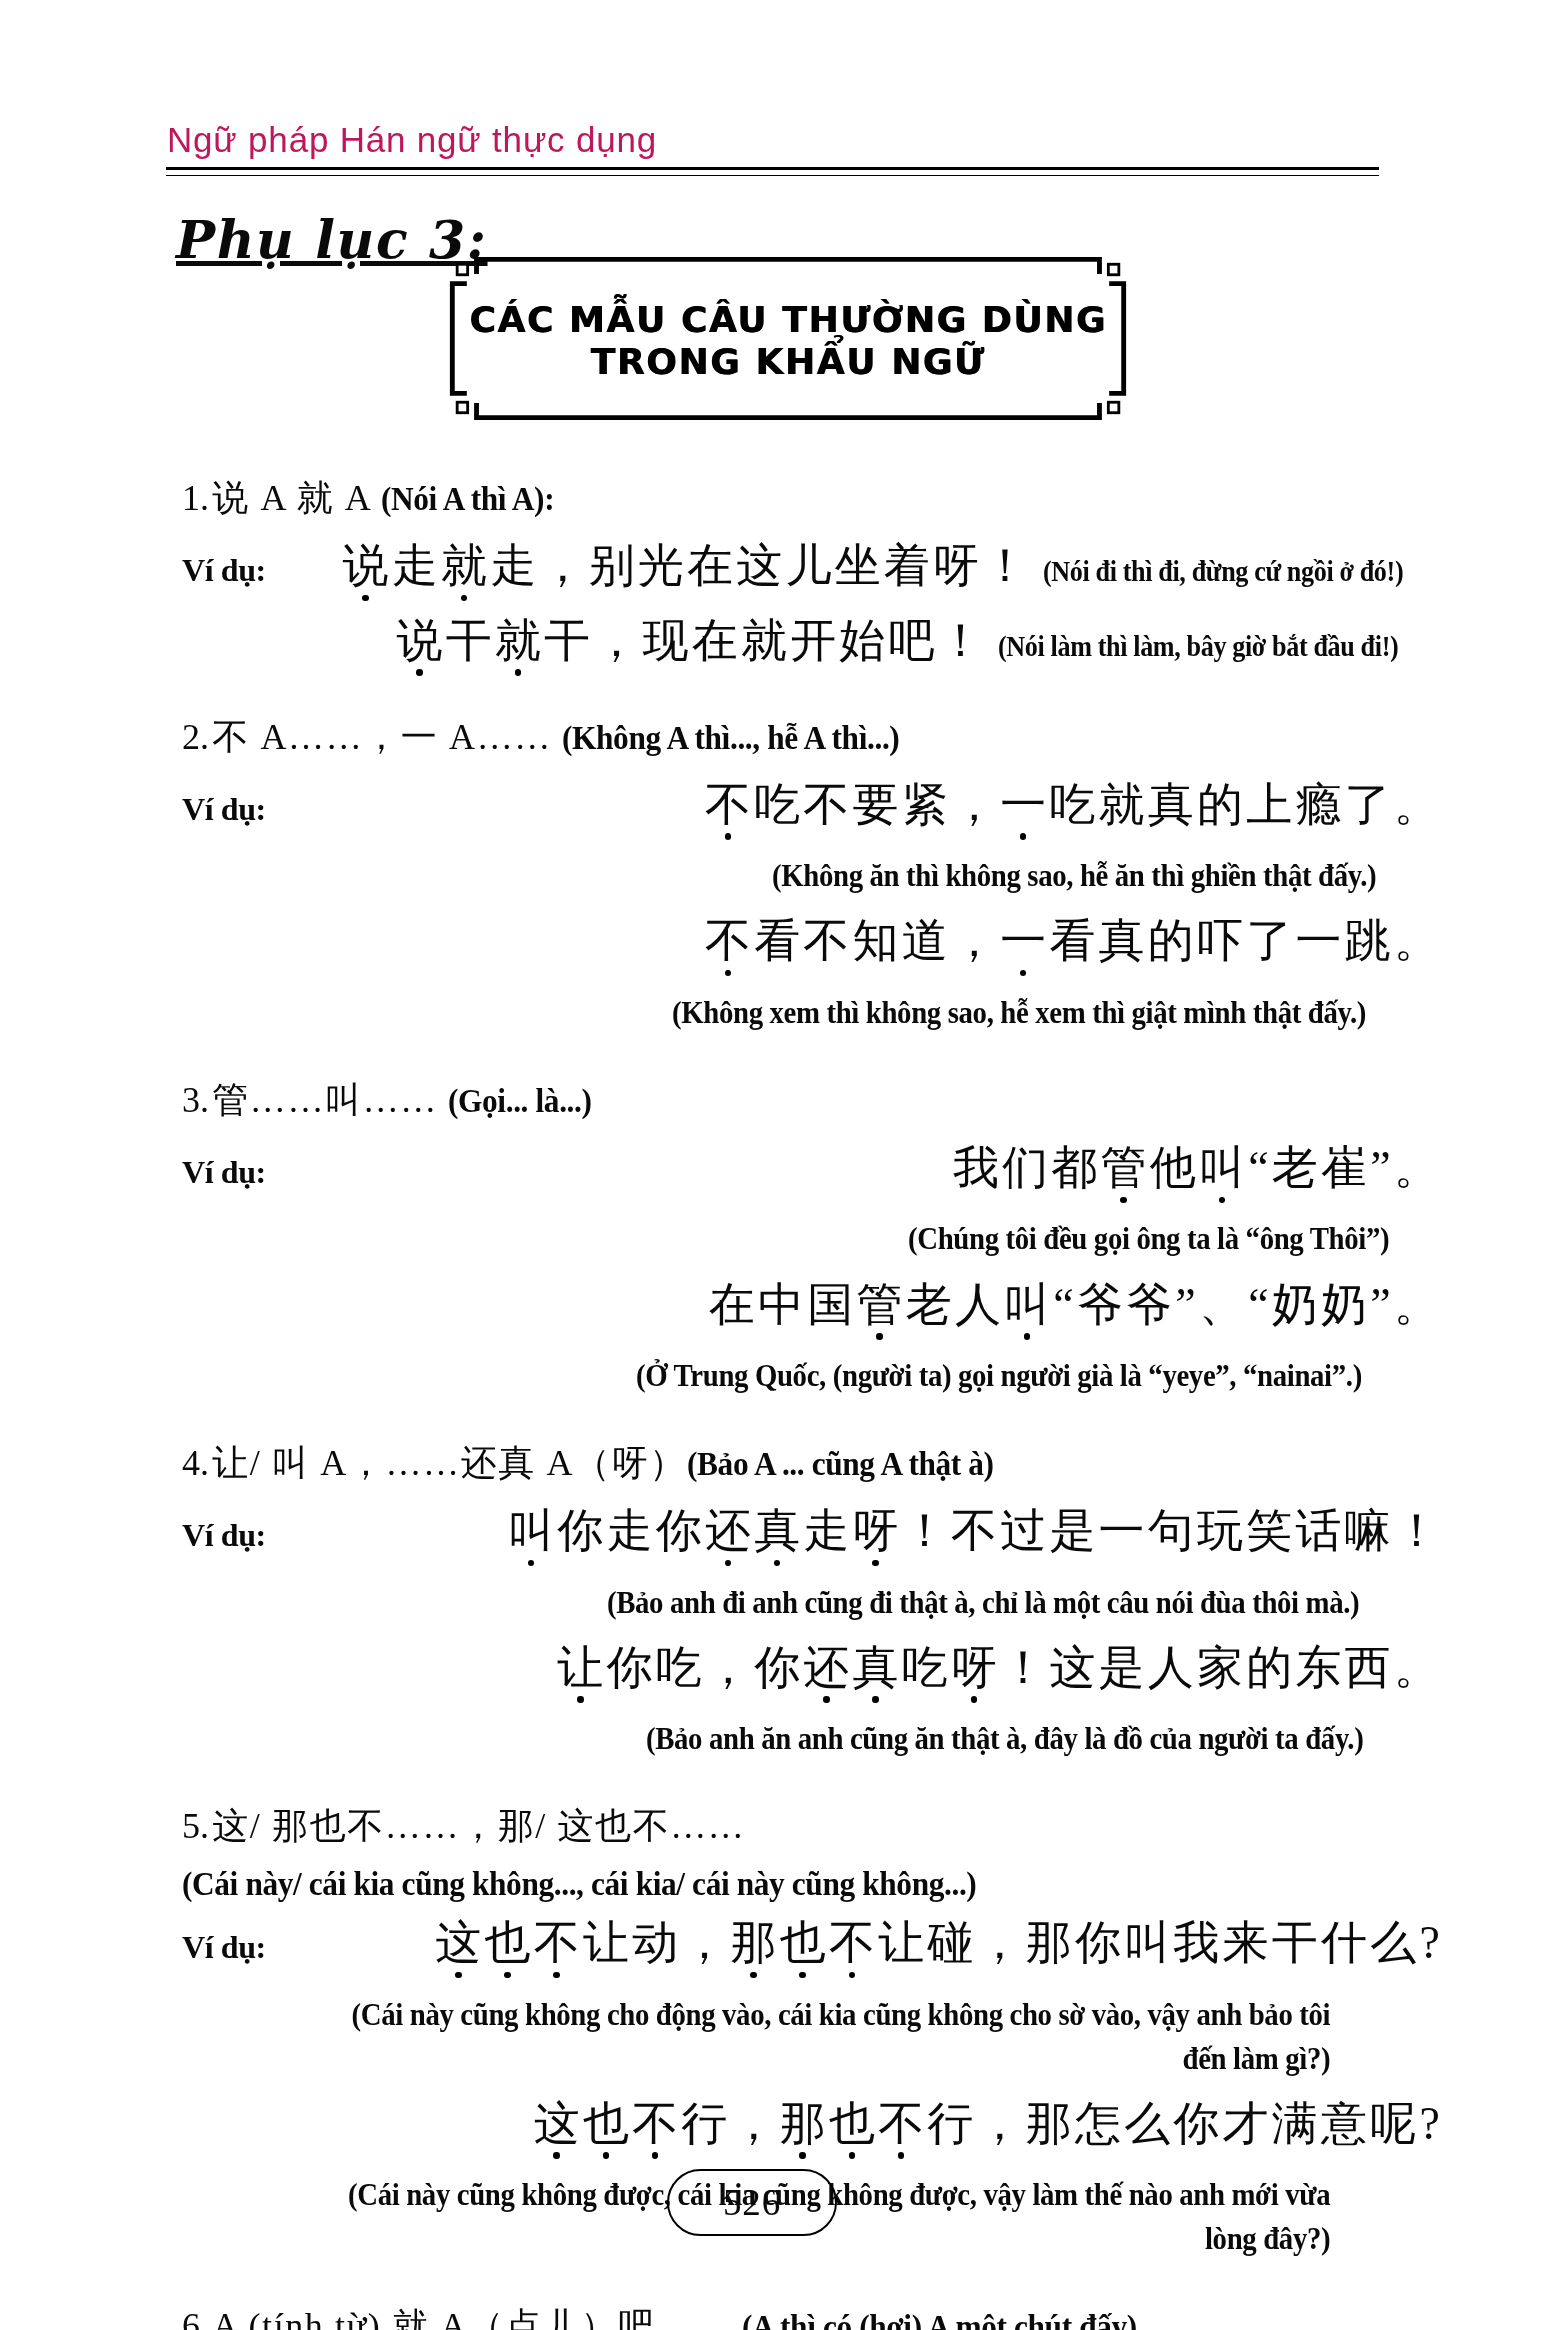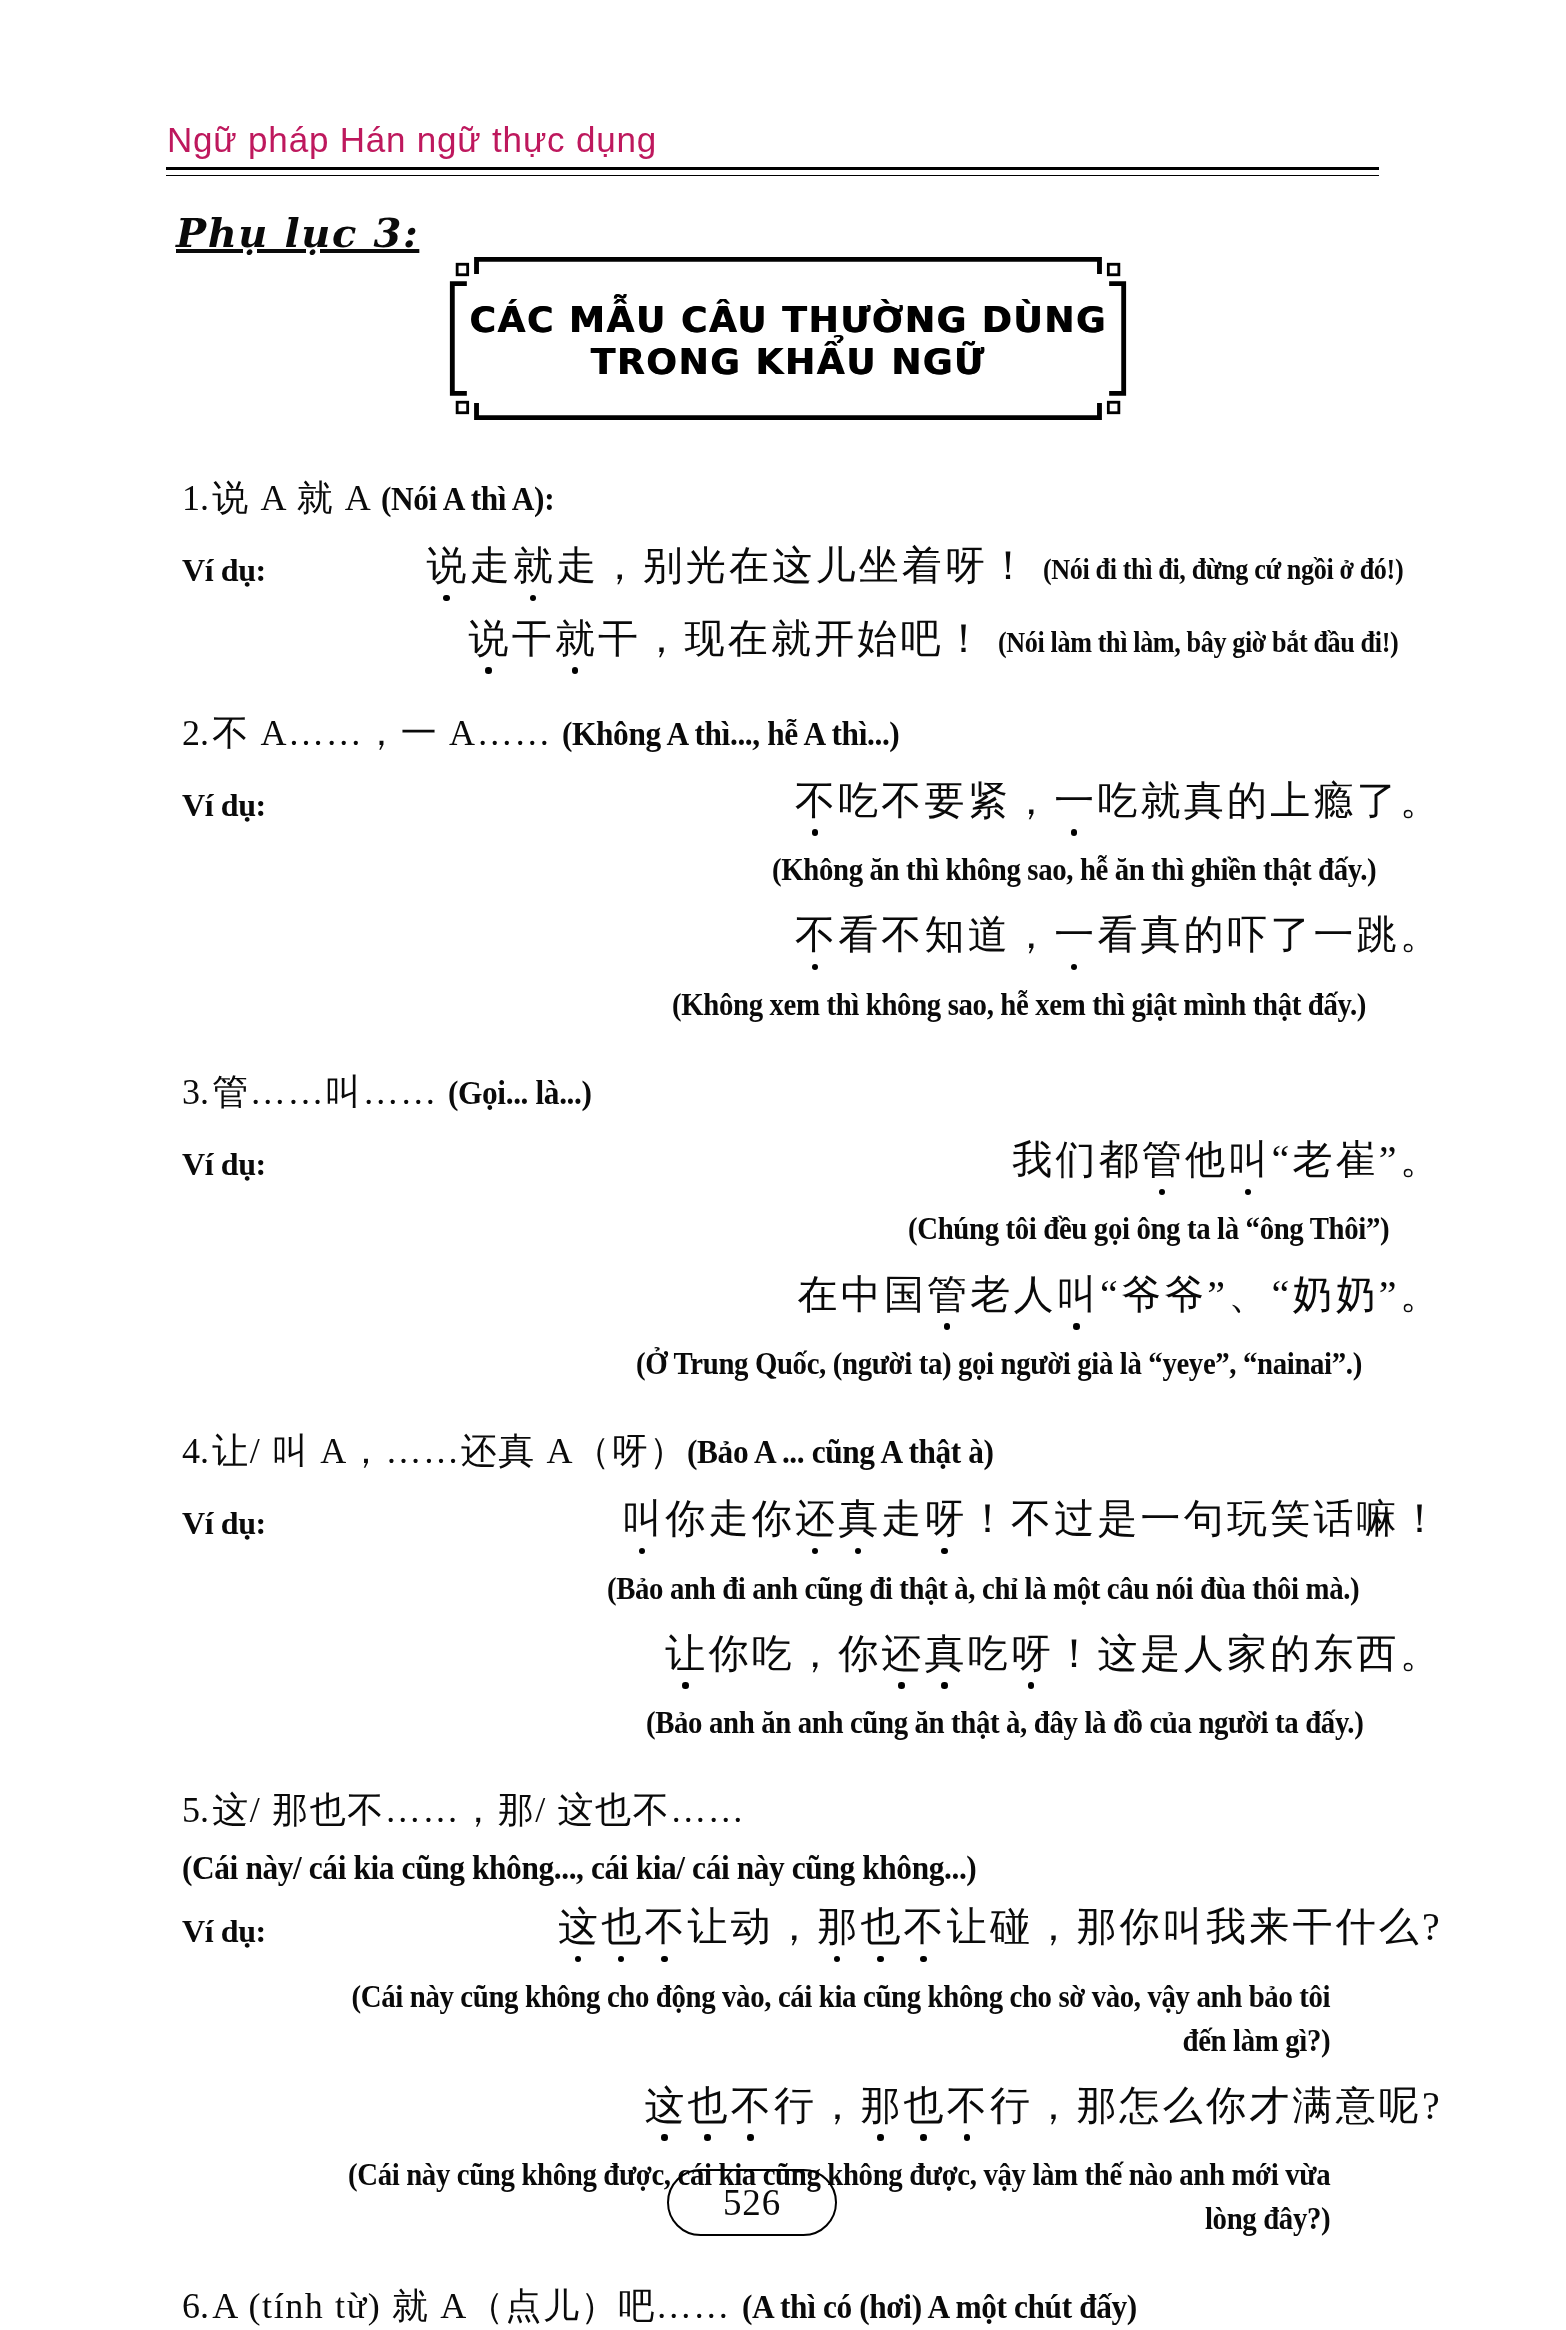--- a/index.html
+++ b/index.html
@@ -10,21 +10,21 @@
   
   .runhead{position:absolute;left:167px;top:120px;width:1213px;
            font-family:"Liberation Sans","DejaVu Sans",sans-serif;
            font-size:35px;letter-spacing:0.8px;color:#be185d;}
   .rule{position:absolute;left:166px;top:167px;width:1213px;height:4.9px;
         border-top:3.2px solid #000;border-bottom:1.6px solid #000;}
 
   
   .phu-luc{position:absolute;left:176px;top:209px;
            font-family:"DejaVu Serif","Liberation Serif",serif;
-           font-style:italic;font-size:40px;font-weight:bold;
+           font-style:italic;font-size:52px;font-weight:bold;
            text-decoration:underline;letter-spacing:1.6px;}
 
   
   .title-box{position:absolute;left:449px;top:257px;width:678px;height:163px;}
   .title-box svg{position:absolute;left:0;top:0;}
   .title-box .lines{position:absolute;inset:0;display:flex;flex-direction:column;
                     justify-content:center;align-items:center;gap:1px;padding-top:3px;}
   .box-line{font-family:"DejaVu Sans","Liberation Sans",sans-serif;
             font-weight:bold;font-size:36px;letter-spacing:1.6px;color:#000;
             text-shadow:0.8px 0 0 #000;}
@@ -38,21 +38,21 @@
   .title-cn{font-size:36px;letter-spacing:1.6px;}
   .title-bold{font-weight:bold;font-size:33px;letter-spacing:-0.4px;
               display:inline-block;transform:scaleX(0.95);transform-origin:left center;}
   .title-line2{font-weight:bold;font-size:33px;line-height:44px;margin-top:4.9px;
                letter-spacing:-0.4px;display:block;transform:scaleX(0.95);transform-origin:left center;}
 
   .row{position:relative;padding-left:133px;margin-top:11.3px;line-height:52px;text-align:right;}
   .row.nowrap{white-space:nowrap;}
   .vd-label{position:absolute;left:0;top:4px;font-weight:bold;font-size:32px;
             letter-spacing:-0.4px;}
-  .cn{font-size:40px;letter-spacing:3.2px;}
+  .cn{font-size:46px;letter-spacing:3.2px;}
   .cn span{position:relative;display:inline-block;}
   .cn span.d::after{content:'';position:absolute;left:50%;margin-left:-4.9px;
                     bottom:-9px;width:6.5px;height:6.5px;border-radius:50%;background:#000;}
   .vi-inline{font-weight:bold;font-size:29px;letter-spacing:-0.4px;
              display:inline-block;transform:scaleX(0.9);transform-origin:left center;
              margin-left:11.3px;}
   .vi-row{line-height:44px;}
   .vi-trans{font-weight:bold;font-size:32px;letter-spacing:-0.4px;
             display:inline-block;transform:scaleX(0.9);transform-origin:left top;
             max-width:1225px;}

